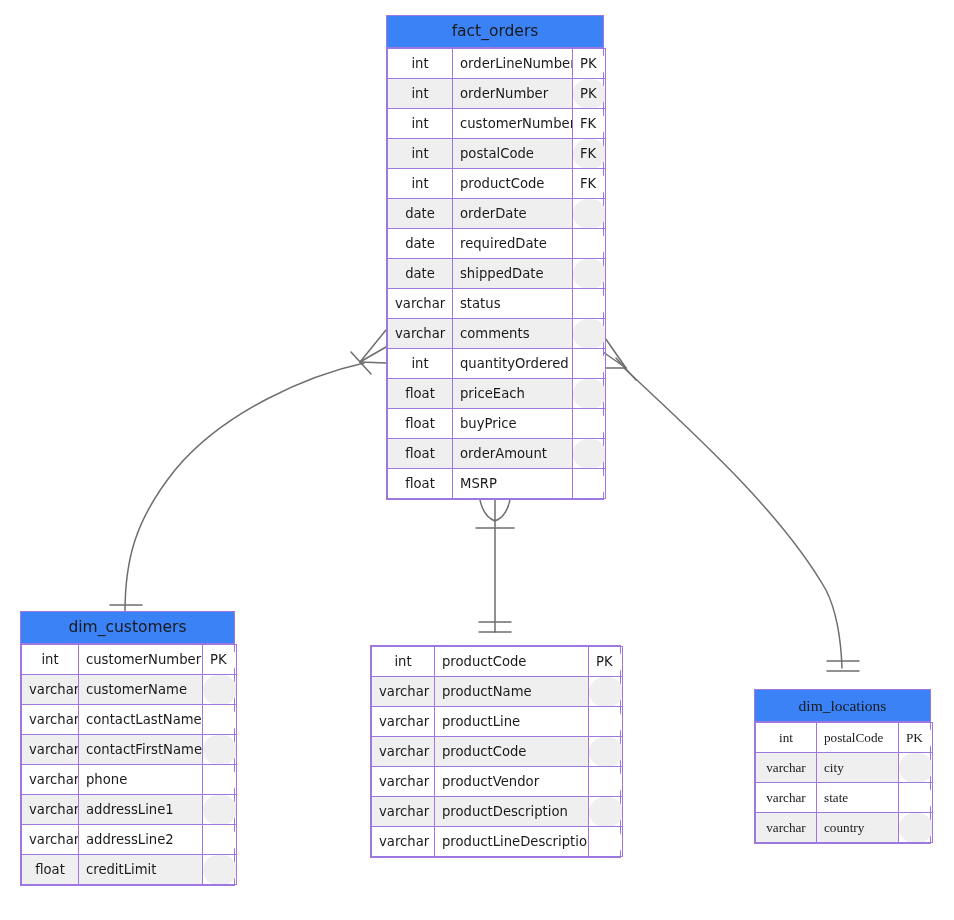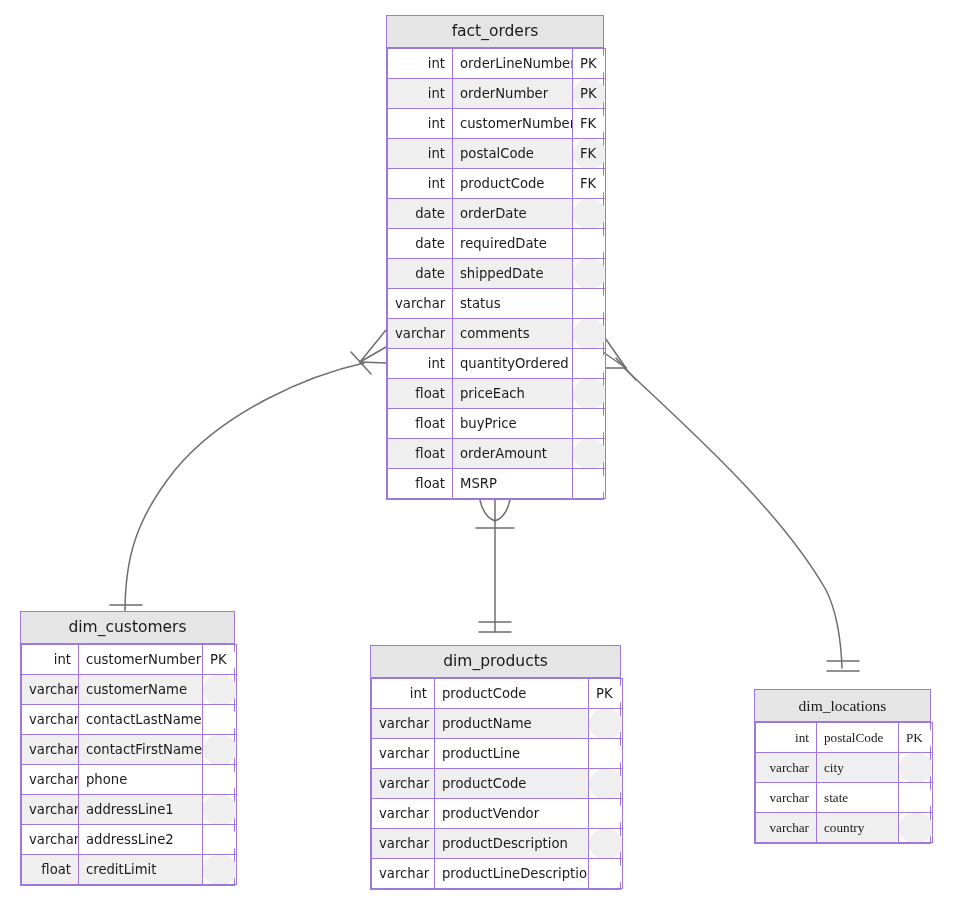--- a/index.html
+++ b/index.html
@@ -15,21 +15,21 @@
   svg.links{position:absolute;left:0;top:0;width:954px;height:920px;pointer-events:none;}
 
   .entity{
     position:absolute;
     box-sizing:border-box;
     border:1.4px solid #9e77e0;
     background:#ffffff;
   }
   .entity .title{
     box-sizing:border-box;
-    background:#e5e5e5;
+    background:#3b82f6;
     border-bottom:1.4px solid #9e77e0;
     text-align:center;
     color:#1a1a1a;
     font-size:15.5px;
     line-height:31px;
     height:32px;
     white-space:nowrap;
     overflow:hidden;
   }
   .entity table{
@@ -43,21 +43,21 @@
     height:30px;
     padding:0 7px;
     font-size:13.2px;
     color:#1a1a1a;
     white-space:nowrap;
     overflow:hidden;
     vertical-align:middle;
     background:#ffffff;
   }
   .entity tr.alt td{background:#efefef;}
-  td.c-type{text-align:right;}
+  td.c-type{text-align:center;}
   td.c-name{text-align:left;}
   td.c-key{text-align:left;border-radius:15px;}
 
   
   #ent-fact_orders{left:386px;top:15px;width:218px;}
   #ent-fact_orders col.w-type{width:65px;}
   #ent-fact_orders col.w-name{width:120px;}
   #ent-fact_orders col.w-key{width:33px;}
 
   #ent-dim_customers{left:20px;top:611px;width:215px;}
@@ -272,21 +272,20 @@
         <tr class="alt">
           <td class="c-type">float</td>
           <td class="c-name">creditLimit</td>
           <td class="c-key"></td>
         </tr>
       </tbody>
     </table>
   </div>
 
   <div class="entity" id="ent-dim_products">
-    <div class="title">dim_products</div>
     <table>
       <colgroup>
           <col class="w-type">
           <col class="w-name">
           <col class="w-key">
         </colgroup>
       <tbody>
         <tr>
           <td class="c-type">int</td>
           <td class="c-name">productCode</td>

